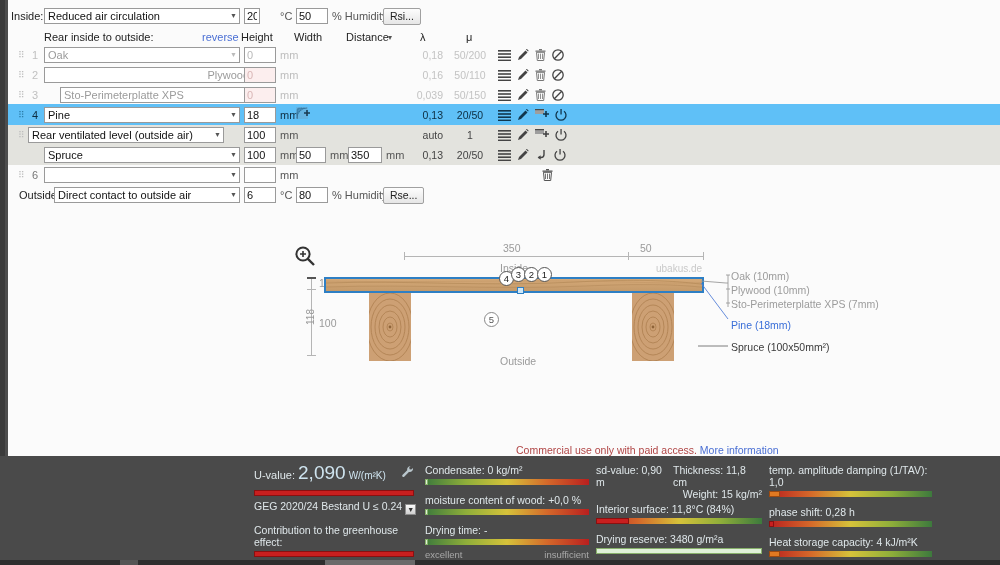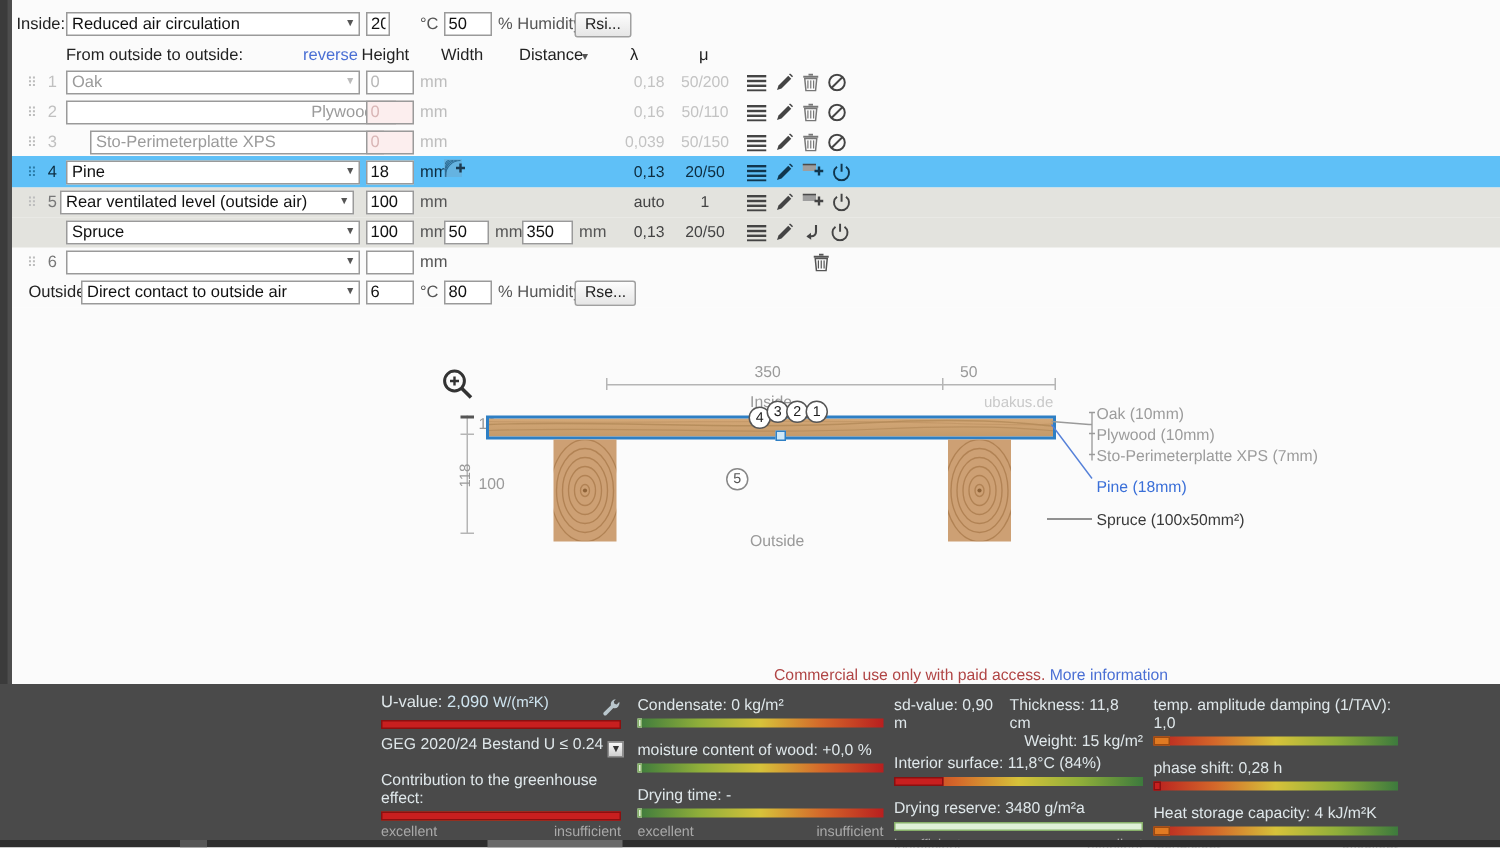--- a/index.html
+++ b/index.html
@@ -85,21 +85,21 @@
     background: #fff; border: 1px solid #555; color: #222;
     font-size: 9.5px; line-height: 13px; text-align: center;
   }
   .vtext { position: absolute; transform: rotate(-90deg); transform-origin: left top;
            color: #9a9a9a; font-size: 10px; white-space: nowrap; }
 
   
   .results { position: absolute; left: 0; top: 456px; width: 1000px; height: 104px; background: #4a4a4a; }
   .res-col { position: absolute; top: 0; height: 104px; }
   .res-title { color: #dfe7ea; font-size: 11px; white-space: nowrap; }
-  .res-big { color: #cfe4ef; font-size: 11px; }
+  .res-big { color: #cfe4ef; font-size: 19px; }
   .res-unit { color: #cfe4ef; font-size: 10px; }
   .bar { height: 6px; width: 100%; position: relative; margin-top: 3px; }
   .bar .fill { position: absolute; left: 0; top: 0; height: 6px; }
   .scale { display: flex; justify-content: space-between; color: #a9a9a9; font-size: 9.5px; margin-top: 2px; }
   .res-sub { color: #dfe7ea; font-size: 10.5px; }
   .sel-small {
     display: inline-block; width: 11px; height: 11px; vertical-align: -2px;
     background: linear-gradient(#fafafa,#cfcfcf); border: 1px solid #8d8d8d;
     color: #333; font-size: 7px; line-height: 10px; text-align: center;
   }
@@ -121,21 +121,21 @@
       <span class="lbl" style="position:absolute;left:3px;">Inside:</span>
       <div class="dd" style="position:absolute;left:36px;width:196px;">Reduced air circulation</div>
       <input class="txt" style="position: absolute; left: 236px; width: 16px;" value="20">
       <span class="unit" style="position:absolute;left:272px;">°C</span>
       <input class="txt" style="position: absolute; left: 288px; width: 32px;" value="50">
       <span class="unit" style="position:absolute;left:324px;">% Humidity</span>
       <button class="btn" style="position:absolute;left:375px;">Rsi...</button>
     </div>
 
     <div class="row" style="top:27px;">
-      <span class="lbl" style="position:absolute;left:36px;">From outside to outside:</span>
+      <span class="lbl" style="position:absolute;left:36px;">Rear inside to outside:</span>
       <a class="lnk" href="#" style="position:absolute;left:194px;">reverse</a>
       <span class="lbl" style="position:absolute;left:233px;text-align:right;">Height</span>
       <span class="lbl" style="position:absolute;left:286px;">Width</span>
       <span class="lbl" style="position:absolute;left:338px;">Distance</span>
       <span class="lbl" style="position:absolute;left:380px;font-size:8px;color:#555;">▾</span>
       <span class="lbl" style="position:absolute;left:412px;">λ</span>
       <span class="lbl" style="position:absolute;left:458px;">μ</span>
     </div>
 
     <div class="row" style="top:45px;">
@@ -279,21 +279,21 @@
         <svg width="12" height="12" viewBox="0 0 12 12">
             <path d="M3 2.2A5 5 0 1 0 9 2.2" fill="none" stroke="#10364e" stroke-width="1.3"></path>
             <rect x="5.4" y="0" width="1.3" height="5.5" fill="#10364e"></rect>
           </svg>
       </span>
     </div>
 
     <div class="row rowbg-grey" style="top:125px;height:20px;">
       <span class="drag" style="position:absolute;left:10px;">⠿</span>
       <span class="rnum" style="position:absolute;left:18px;">5</span>
-      <div class="dd" style="position:absolute;left:32px;width:196px;">Rear ventilated level (outside air)</div>
+      <div class="dd" style="position:absolute;left:20px;width:196px;">Rear ventilated level (outside air)</div>
       <input class="txt" style="position: absolute; left: 236px; width: 32px;" value="100">
       <span class="unit" style="position:absolute;left:272px;">mm</span>
       <span class="lam" style="left:395px;color:#444;">auto</span>
       <span class="mu" style="left:440px;color:#444;">1</span>
       <span class="icons" style="left:490px;">
         <svg width="13" height="12" viewBox="0 0 13 12">
             <rect y="1" width="13" height="1.6" fill="#444"></rect>
             <rect y="4.2" width="13" height="1.6" fill="#444"></rect>
             <rect y="7.4" width="13" height="1.6" fill="#444"></rect>
             <rect y="10.6" width="13" height="1.4" fill="#444"></rect>

